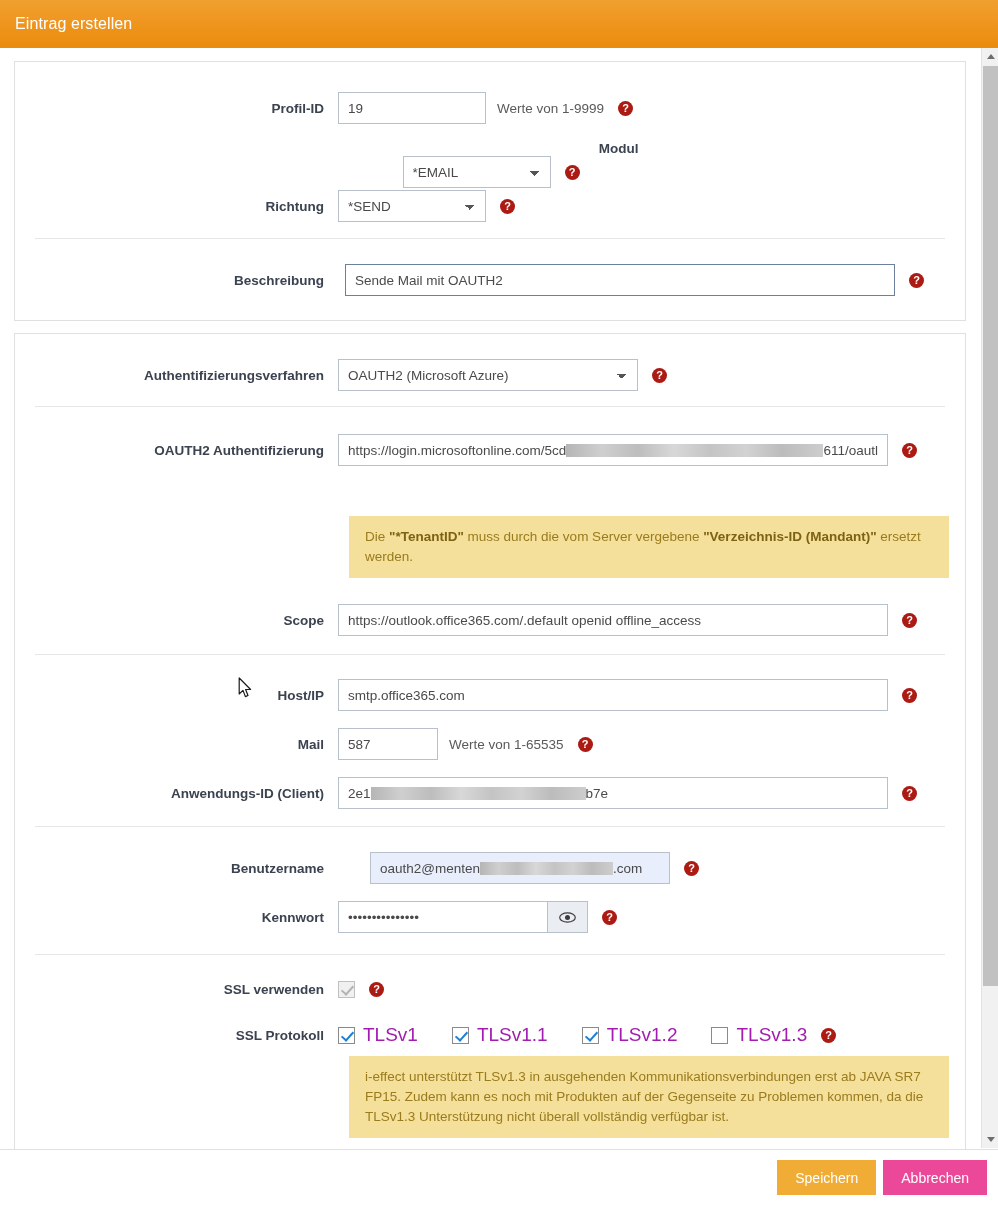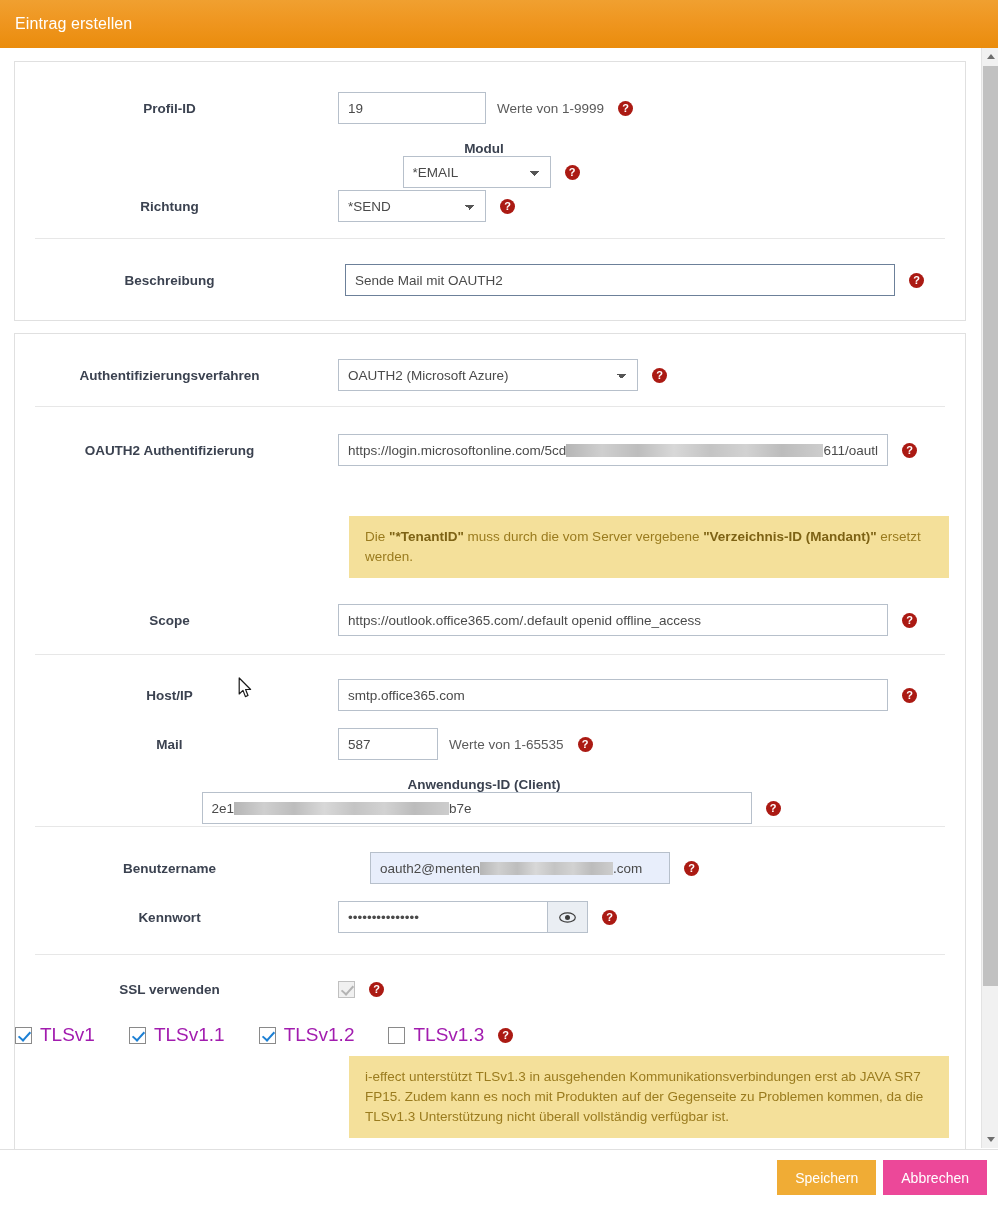--- a/index.html
+++ b/index.html
@@ -74,21 +74,21 @@
   }
 
   
   .row {
     position: absolute;
     left: 0; width: 952px;
     display: flex; align-items: center;
   }
   .lbl {
     width: 323px;
-    text-align: center;
+    text-align: right;
     padding-right: 14px;
     font-size: 13.5px;
     font-weight: bold;
     color: #3b4250;
     white-space: nowrap;
   }
   .ctl { display: flex; align-items: center; }
 
   
   .inp {
@@ -347,21 +347,21 @@
 
     <div class="row" style="top:394px;">
       <div class="lbl">Mail</div>
       <div class="ctl">
         <input class="inp w100" type="text" value="587" style="">
         <span class="hint">Werte von 1-65535</span>
         <span class="help">?</span>
       </div>
     </div>
 
-    <div class="row" style="top:443px;flex-direction:column;">
+    <div class="row" style="top:443px;">
       <div class="lbl">Anwendungs-ID (Client)</div>
       <div class="ctl">
         <div class="inp w550 txtbox">
           <span>2e1</span>
             <span class="redact" style="width:215px;"></span>
             <span>b7e</span>
         </div>
         <span class="help">?</span>
       </div>
     </div>
@@ -400,20 +400,21 @@
 
     <div class="row" style="top:647px;">
       <div class="lbl">SSL verwenden</div>
       <div class="ctl">
         <span class="cb checked disabled"></span>
         <span class="help">?</span>
       </div>
     </div>
 
     <div class="row" style="top:690px;">
+      <div class="lbl">SSL Protokoll</div>
       <div class="ctl">
         <div class="cbgroup">
           <span class="cbitem">
             <span class="cb checked"></span>
             <span class="cbtext">TLSv1</span>
           </span>
           <span class="cbitem">
             <span class="cb checked"></span>
             <span class="cbtext">TLSv1.1</span>
           </span>

